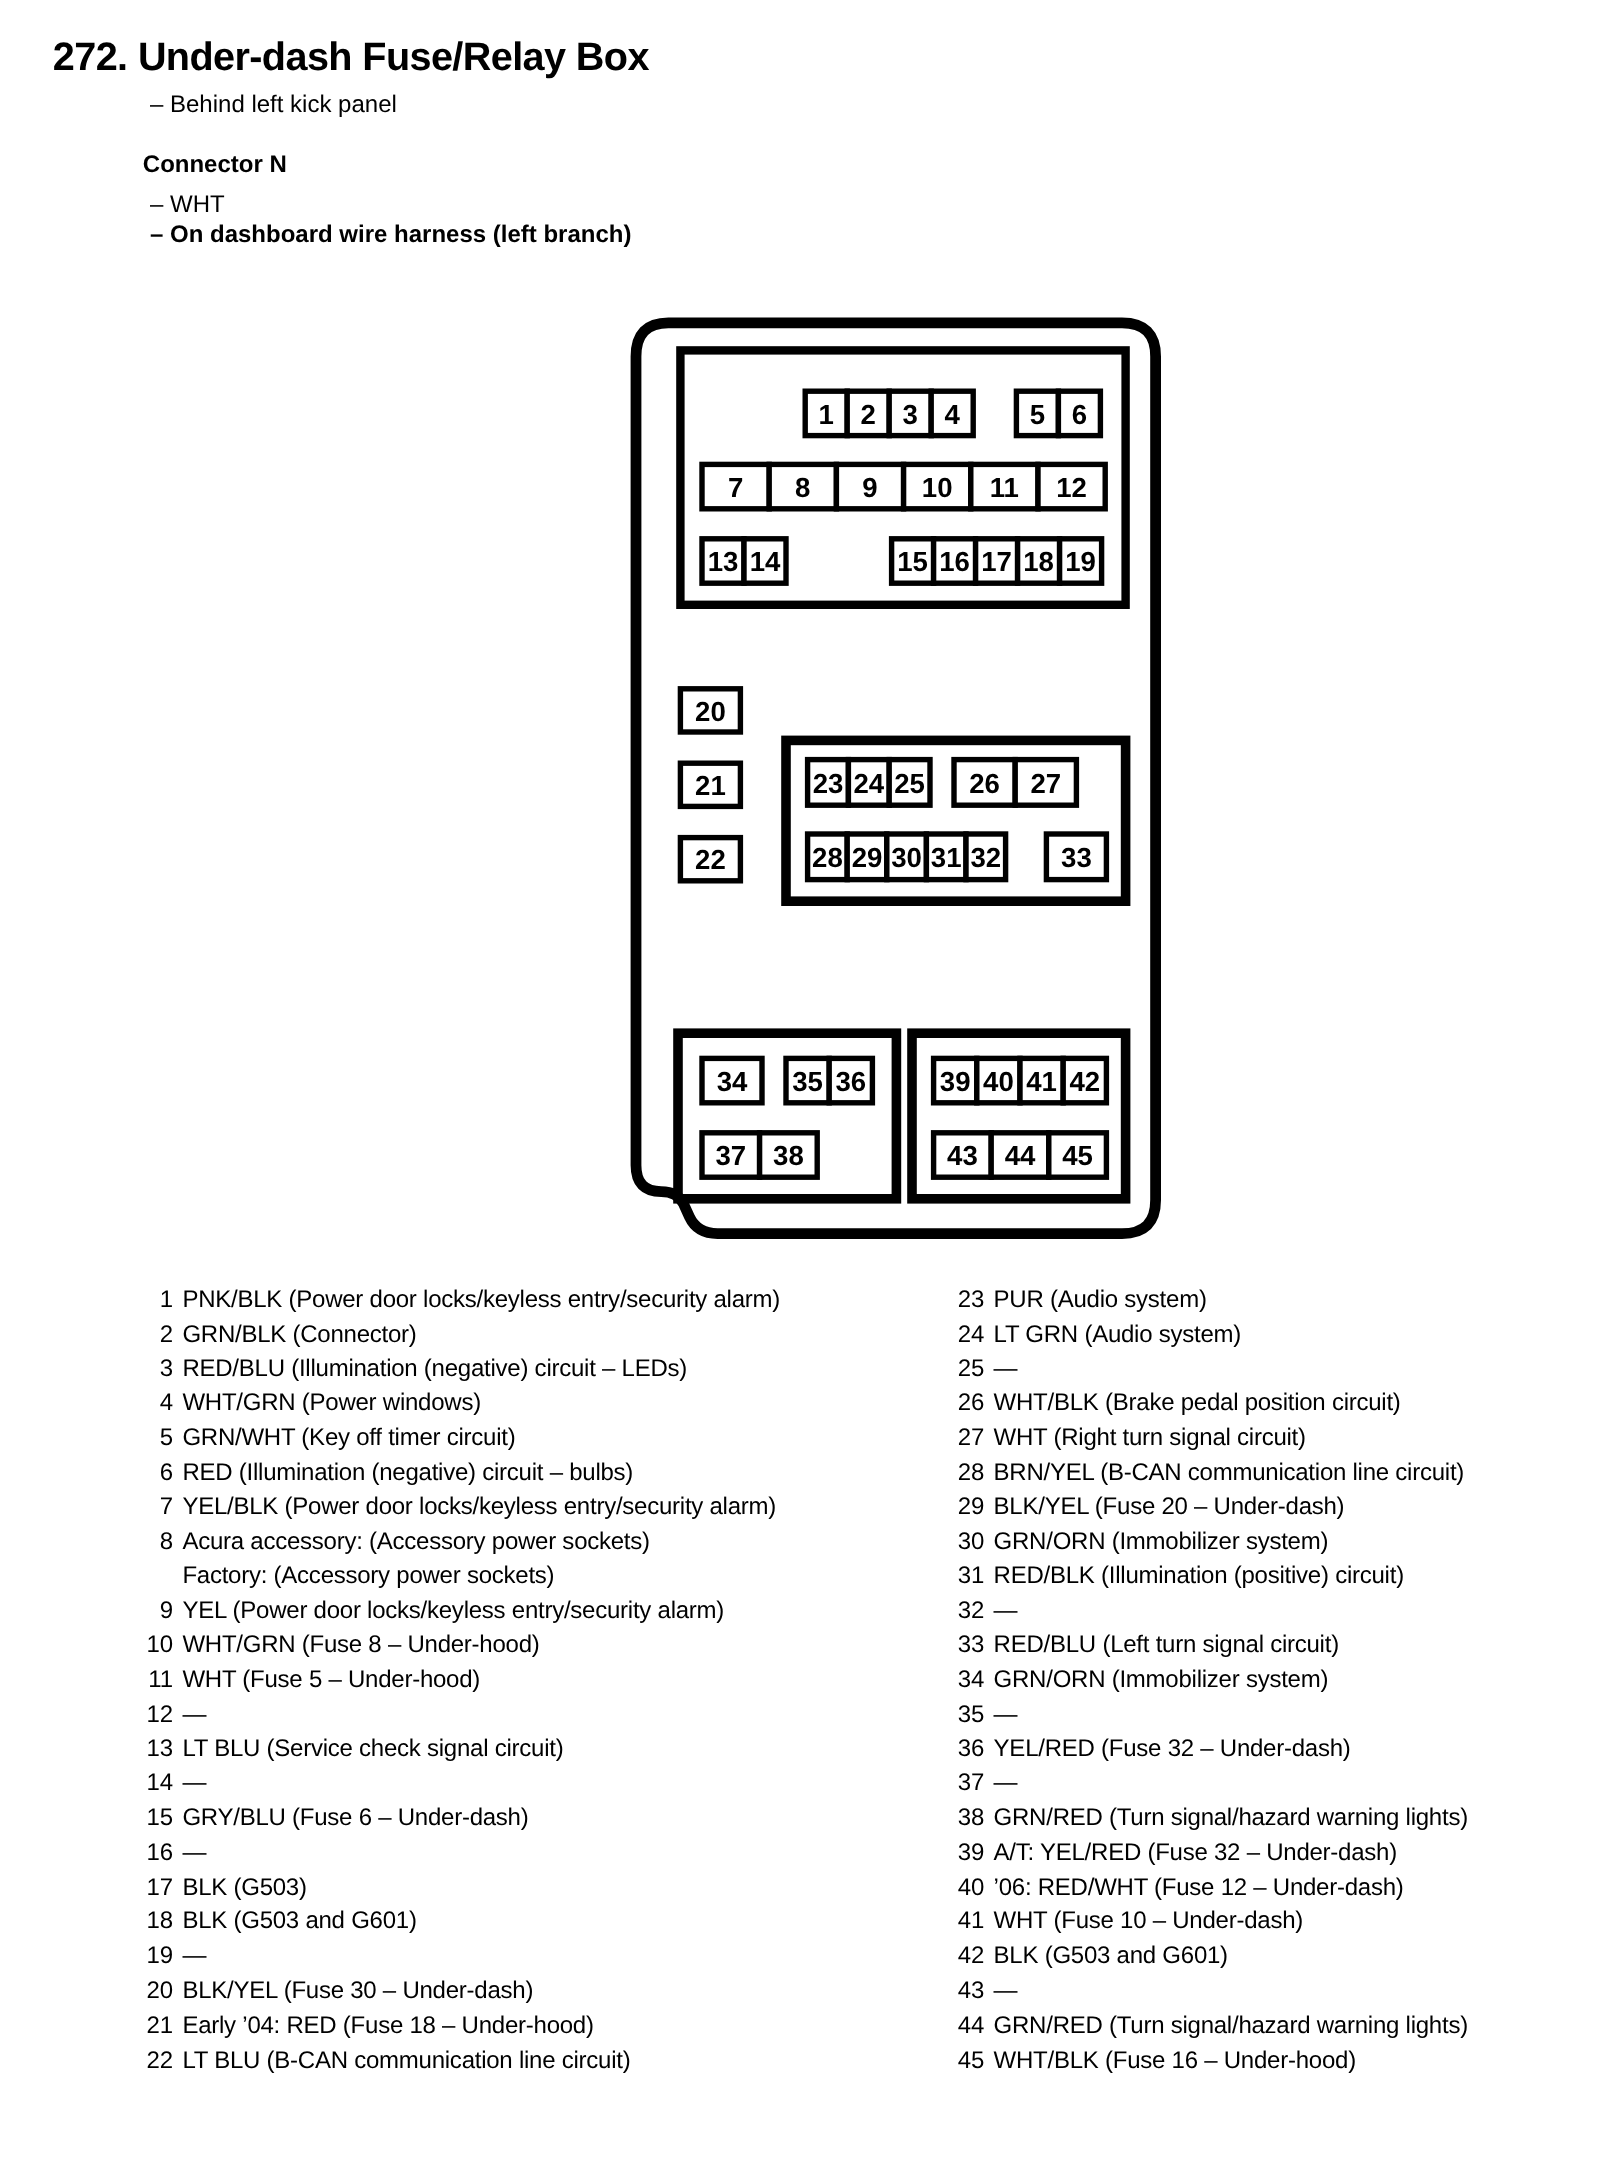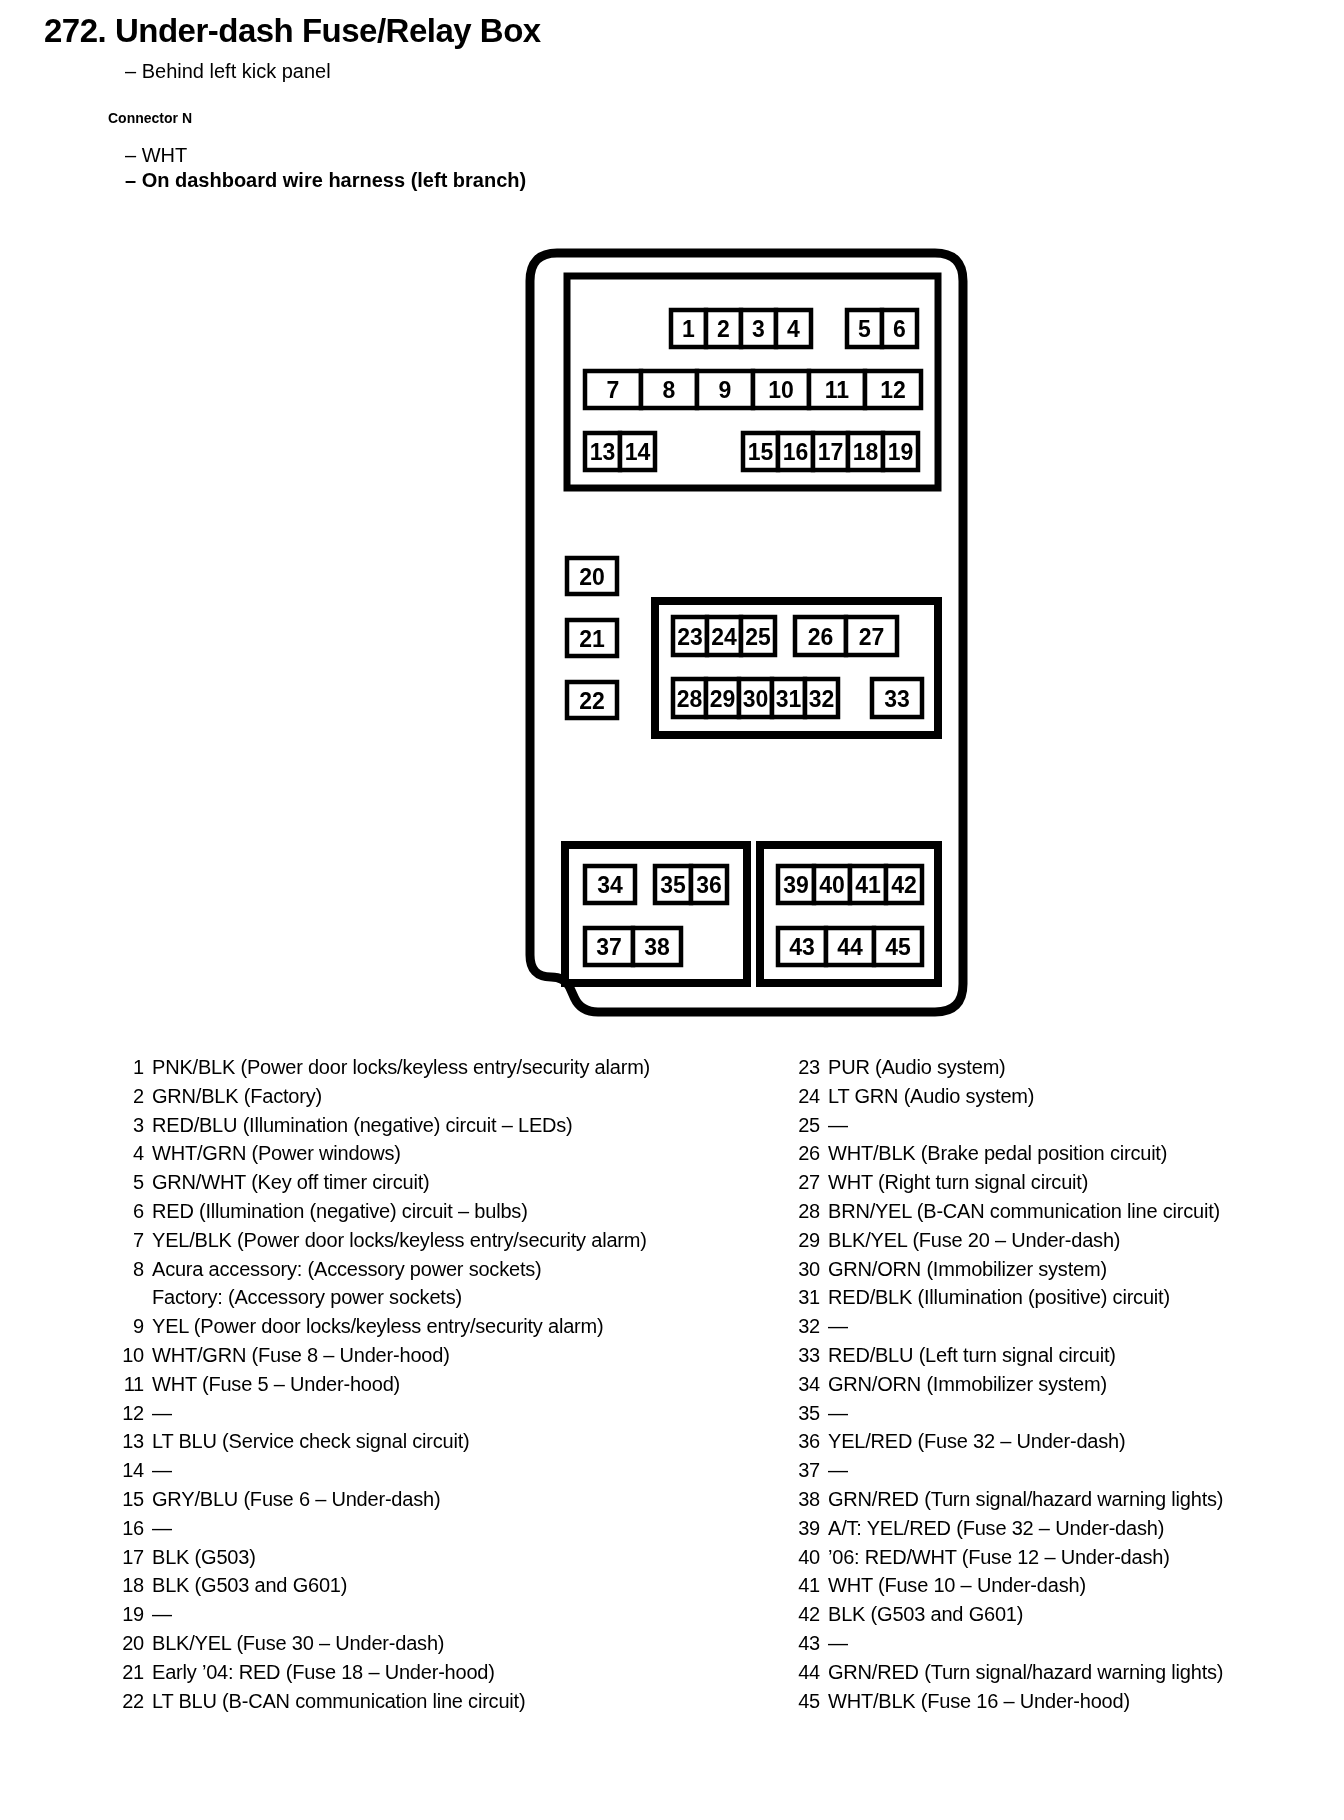--- a/index.html
+++ b/index.html
@@ -1,25 +1,25 @@
 <!DOCTYPE html>
 <html><head>
 <meta charset="utf-8">
 <style>
   html,body { margin:0; padding:0; background:#ffffff; }
   .page {
     position:relative; width:1344px; height:1768px; background:#ffffff;
-    color:#000; font-family:"Liberation Sans", sans-serif; overflow:hidden;
+    color:#000; font-family:"Liberation Sans", sans-serif; overflow:hidden;margin-top:16px;
   }
   .title {
     position:absolute; left:44px; top:12px;
     font-size:33px; font-weight:bold; letter-spacing:-0.5px; white-space:nowrap;
   }
   .location-note { position:absolute; left:125px; top:60px; font-size:20px; white-space:nowrap;text-align:right; }
-  .connector-heading { position:absolute; left:108px; top:110px; font-size:14px; font-weight:bold; white-space:nowrap; }
+  .connector-heading { position:absolute; left:119px; top:110px; font-size:20px; font-weight:bold; white-space:nowrap; }
   .connector-note-1 { position:absolute; left:125px; top:144px; font-size:20px; white-space:nowrap; }
   .connector-note-2 { position:absolute; left:125px; top:169px; font-size:20px; white-space:nowrap;font-weight:bold; }
 
   .diagram-svg { position:absolute; left:500px; top:230px; }
   .outline { fill:none; stroke:#000; stroke-width:9; }
   .block { fill:none; stroke:#000; stroke-width:7; }
   .block-thick { fill:none; stroke:#000; stroke-width:8; }
   .pin-rect { fill:#ffffff; stroke:#000; stroke-width:4.5; }
   .pin-text {
     font-family:"Liberation Sans", sans-serif; font-size:23px; font-weight:bold;
@@ -148,21 +148,21 @@
   <div class="legend-col legend-left" id="legend-left">
       <div class="legend-item">
         <span class="pin-num">1</span>
         <div class="pin-lines">
           <div>PNK/BLK (Power door locks/keyless entry/security alarm)</div>
         </div>
       </div>
       <div class="legend-item">
         <span class="pin-num">2</span>
         <div class="pin-lines">
-          <div>GRN/BLK (Factory)</div>
+          <div>GRN/BLK (Connector)</div>
         </div>
       </div>
       <div class="legend-item">
         <span class="pin-num">3</span>
         <div class="pin-lines">
           <div>RED/BLU (Illumination (negative) circuit – LEDs)</div>
         </div>
       </div>
       <div class="legend-item">
         <span class="pin-num">4</span>

